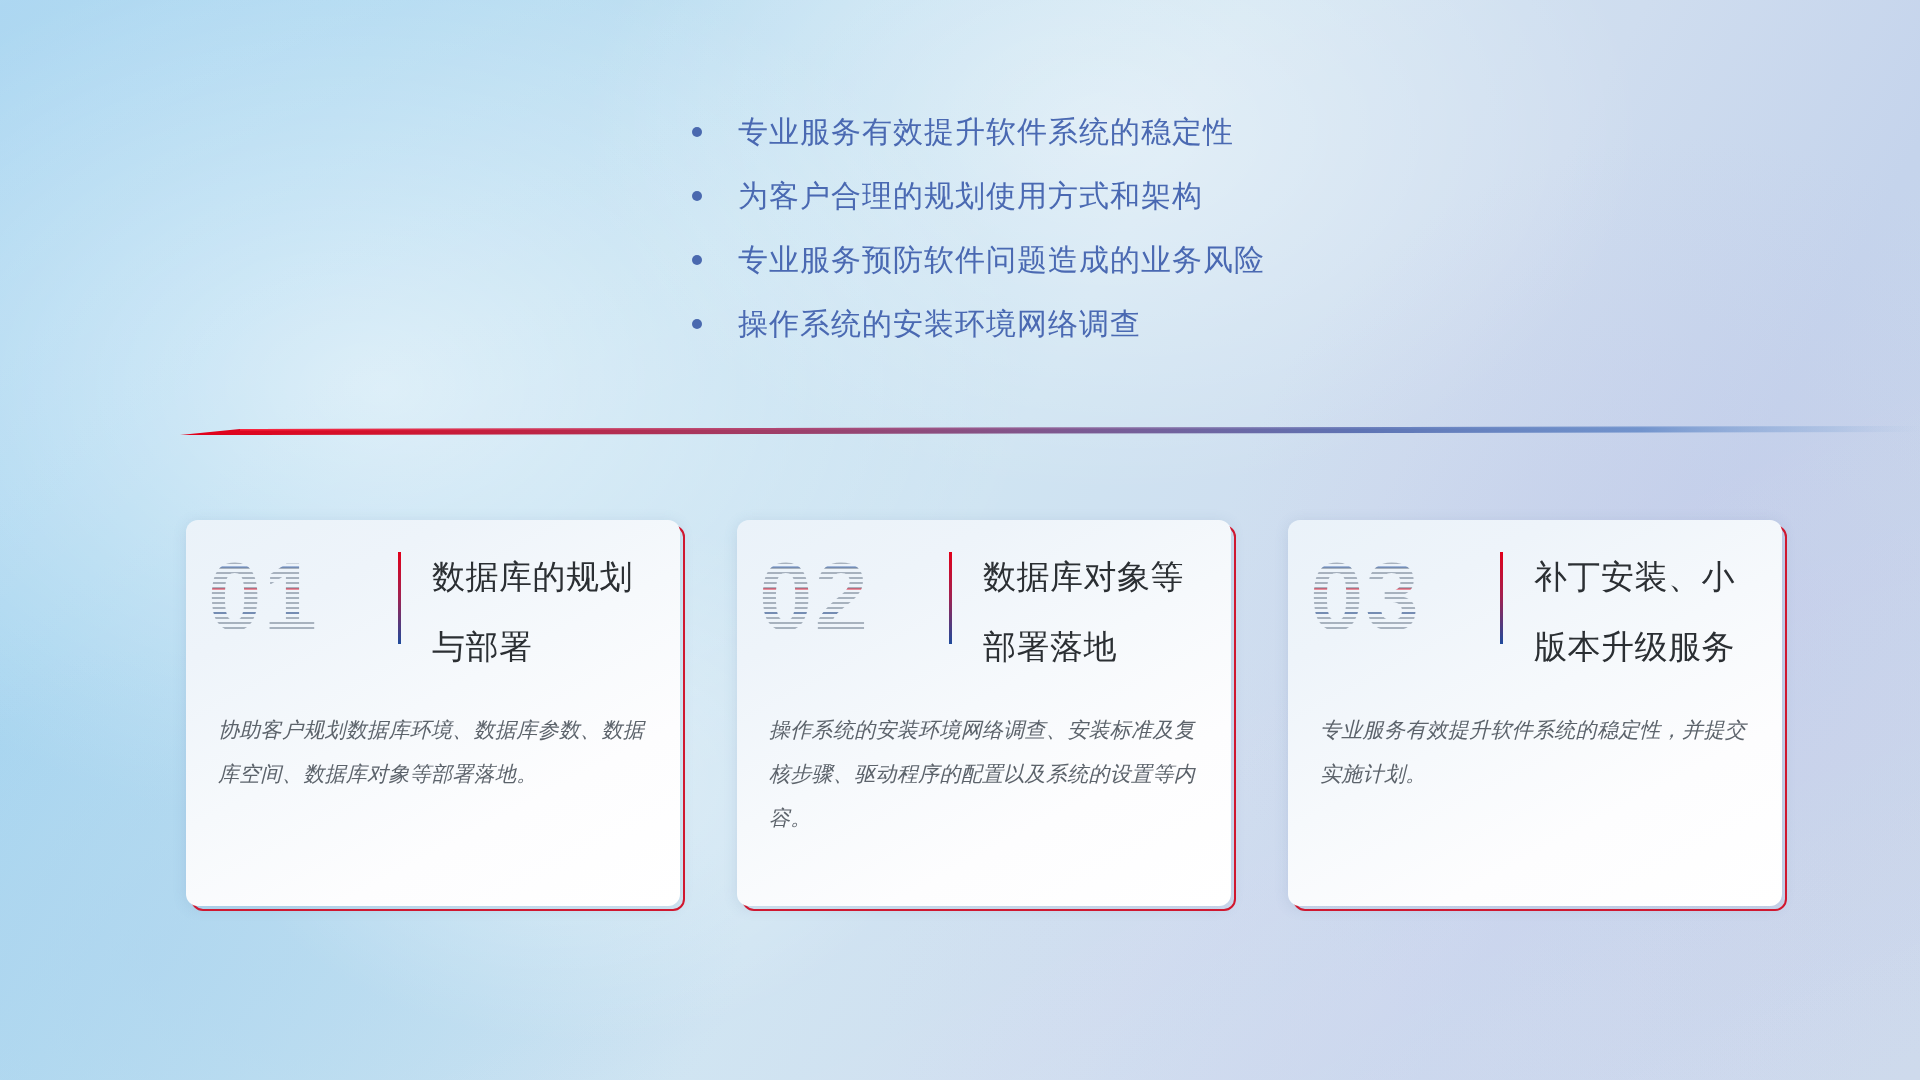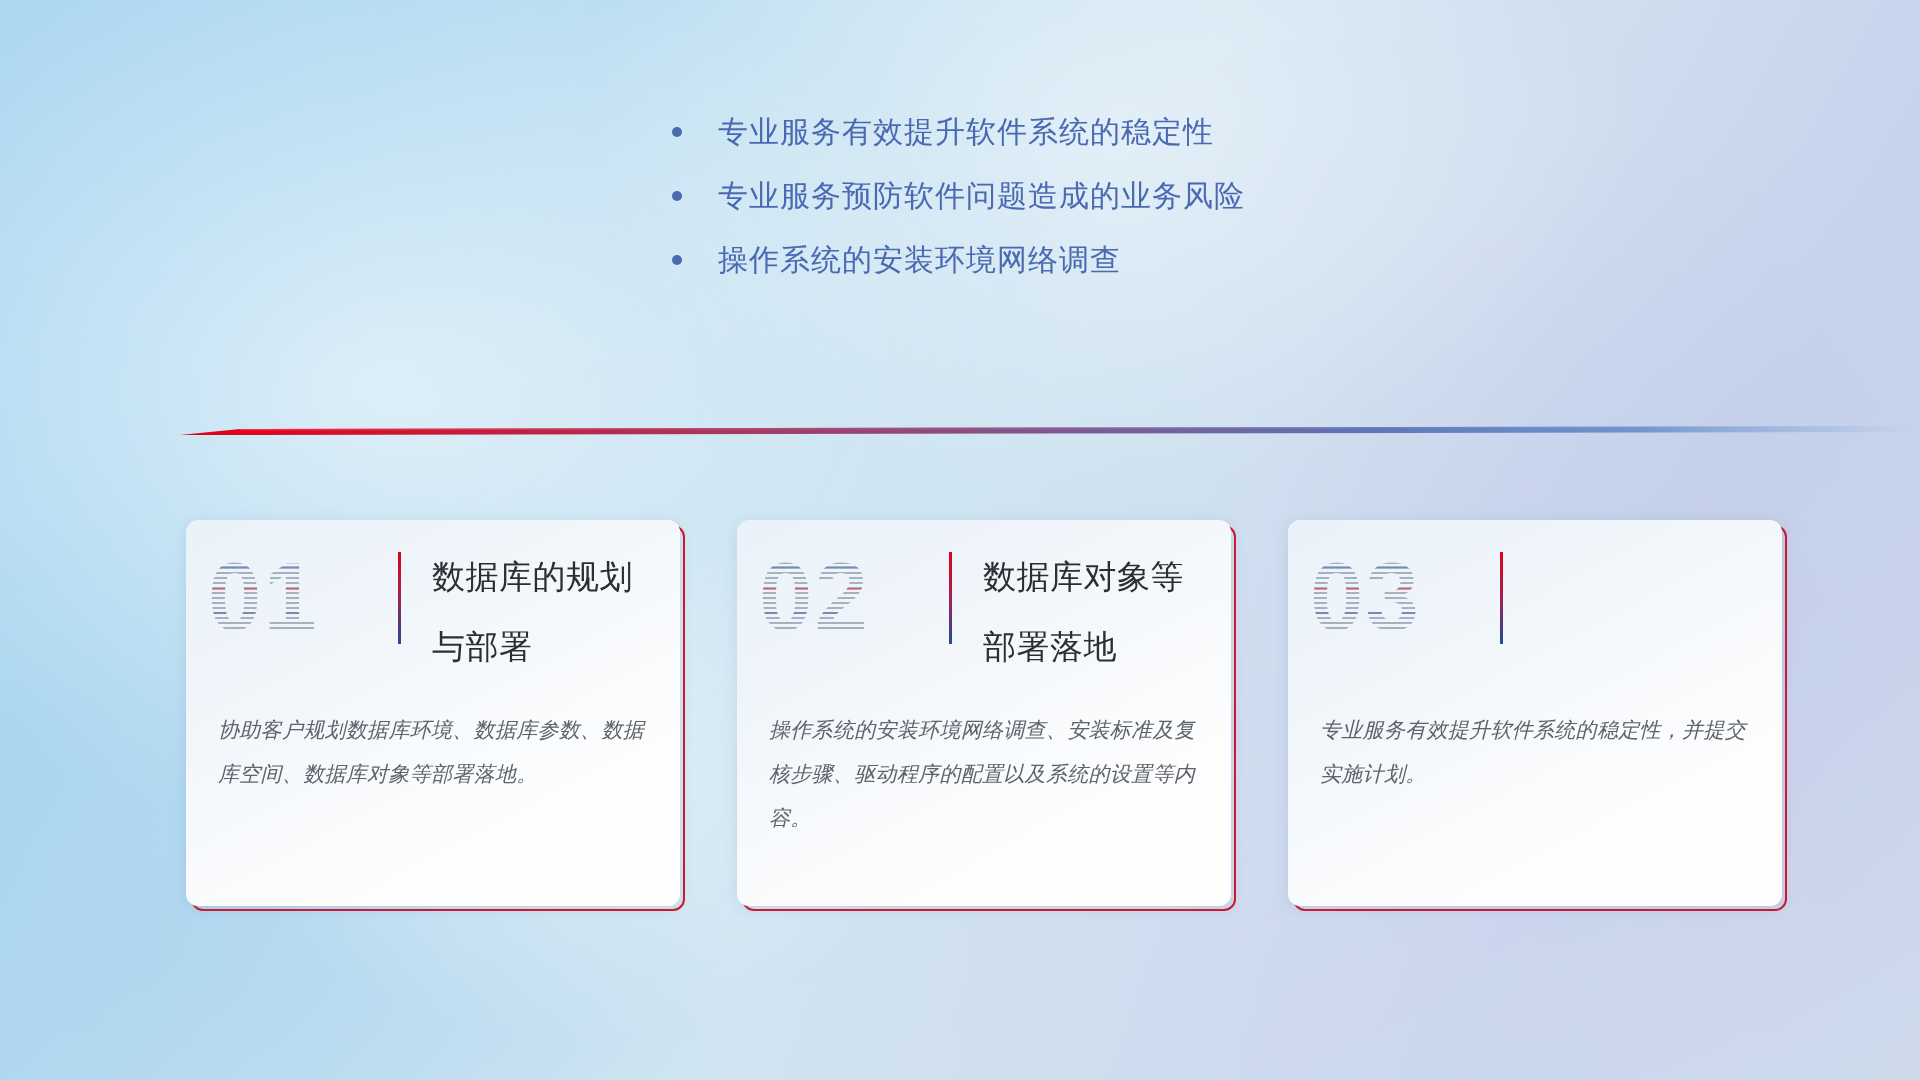--- a/index.html
+++ b/index.html
@@ -64,21 +64,21 @@
     background:linear-gradient(155deg,
       rgba(255,255,255,0.16) 0%,
       rgba(255,255,255,0) 38%,
       rgba(255,255,255,0) 62%,
       rgba(255,255,255,0.10) 100%);
   }
 
   
   #bullets {
     position:absolute;
-    left:672px; top:112px;
+    left:692px; top:112px;
     width:900px;
   }
   .bullet-row {
     display:flex;
     align-items:flex-start;
     height:64px;
   }
   .bullet-dot {
     width:10px; height:10px;
     border-radius:50%;
@@ -222,20 +222,24 @@
   <div class="bg-layer bg-glow-6"></div>
   <div class="bg-layer bg-sheen"></div>
 
   <div id="bullets">
 
     <div class="bullet-row">
       <span class="bullet-dot"></span>
       <span class="bullet-text">专业服务有效提升软件系统的稳定性</span>
     </div>
 
+    <div class="bullet-row">
+      <span class="bullet-dot"></span>
+      <span class="bullet-text">为客户合理的规划使用方式和架构</span>
+    </div>
 
     <div class="bullet-row">
       <span class="bullet-dot"></span>
       <span class="bullet-text">专业服务预防软件问题造成的业务风险</span>
     </div>
 
     <div class="bullet-row">
       <span class="bullet-dot"></span>
       <span class="bullet-text">操作系统的安装环境网络调查</span>
     </div>
@@ -295,20 +299,21 @@
       </div>
     </div>
 
     <div class="card">
       <div class="card-accent"></div>
       <div class="card-body">
         <div class="card-head">
           <div class="card-num">03</div>
           <div class="card-num-tint">03</div>
           <div class="card-vbar"></div>
+          <div class="card-title">补丁安装、小版本升级服务</div>
         </div>
         <div class="card-desc">专业服务有效提升软件系统的稳定性，并提交实施计划。</div>
       </div>
     </div>
 
   </div>
 
 </div>
 
 </body></html>

